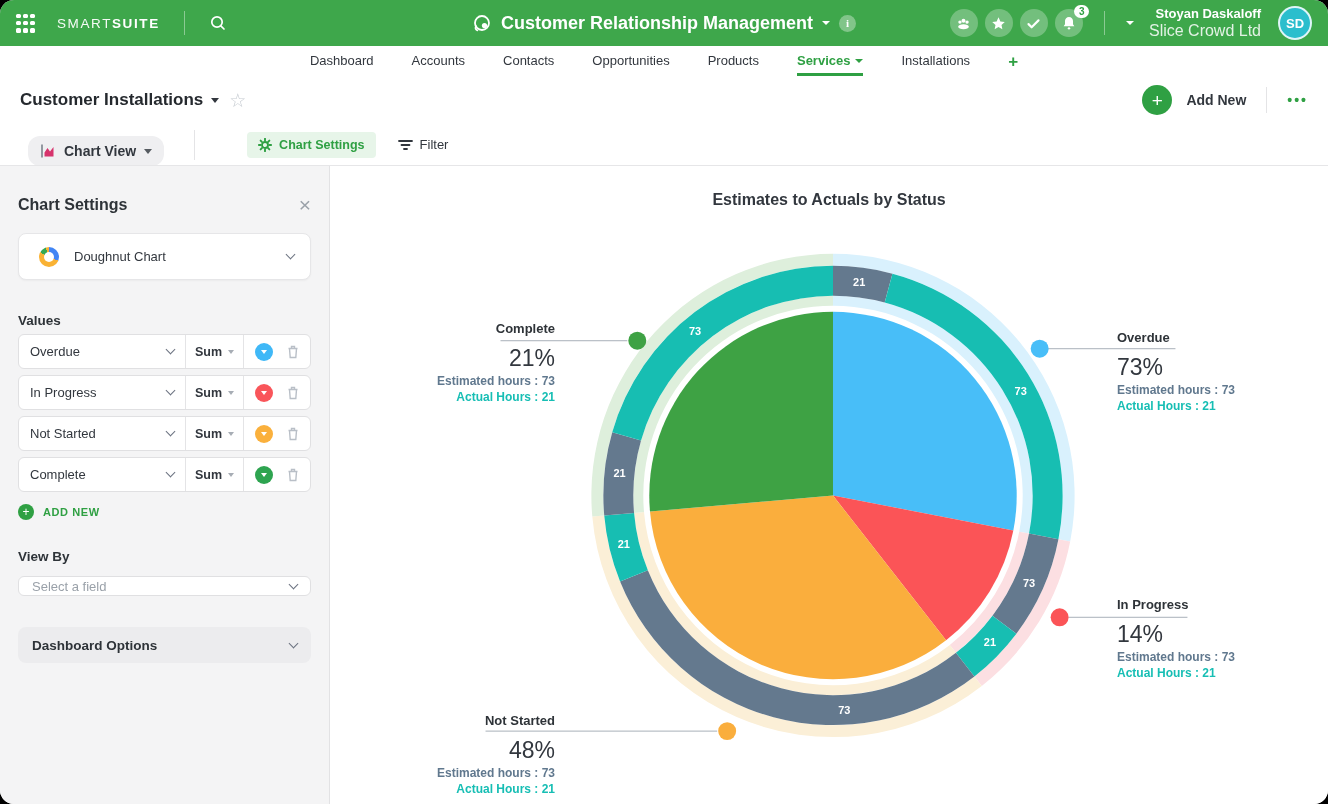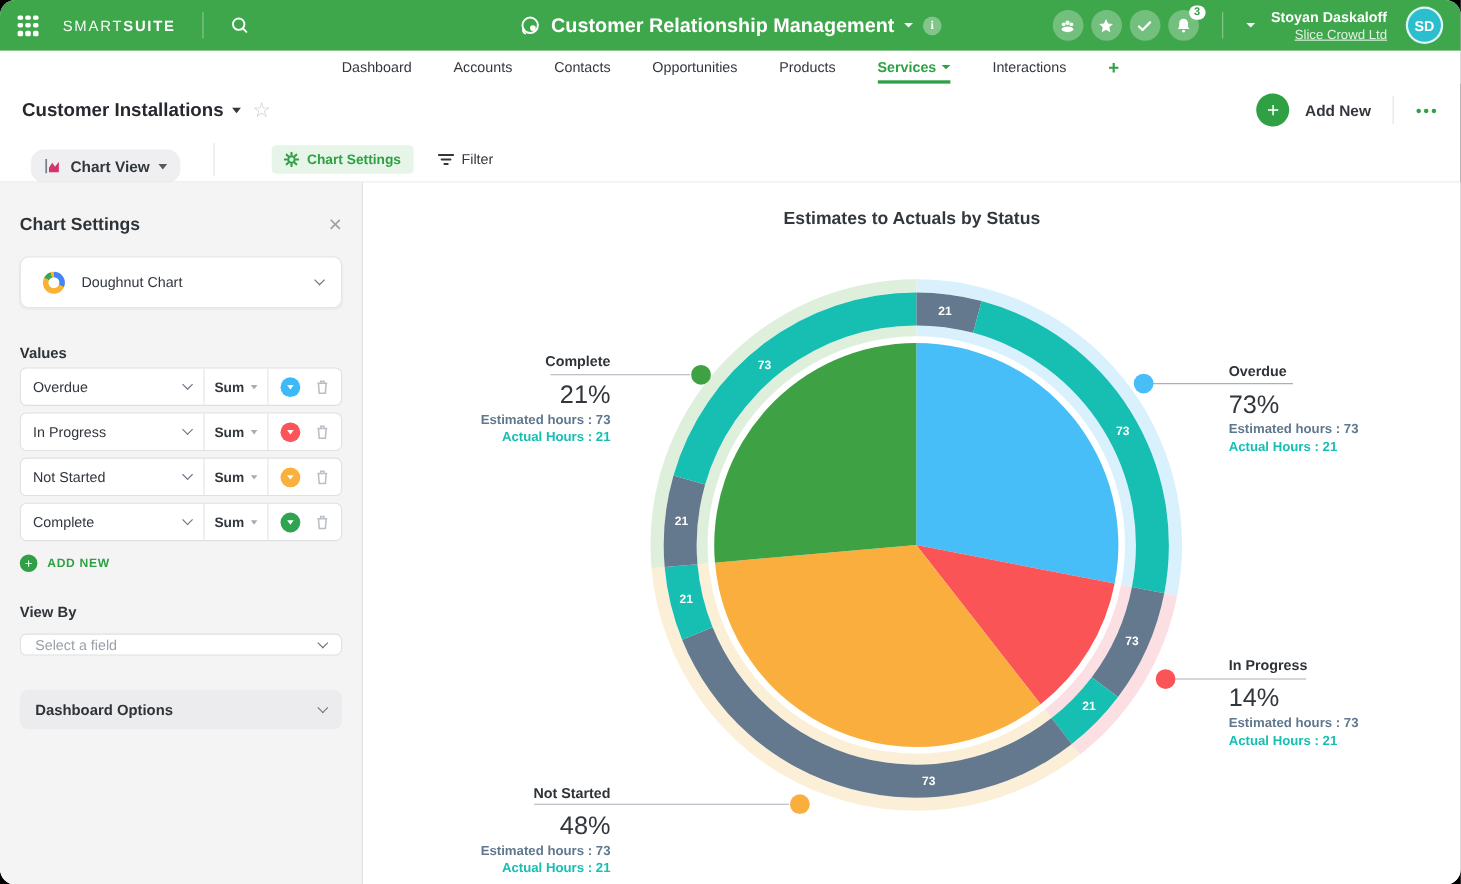--- a/index.html
+++ b/index.html
@@ -18,21 +18,21 @@
   .topbar-center { position:absolute; left:50%; transform:translateX(-50%); display:flex; align-items:center; gap:9px; color:#fff;justify-content:space-between; }
   .app-title { font-size:18px; font-weight:700; }
   .caret { width:0; height:0; border-left:4.5px solid transparent; border-right:4.5px solid transparent; border-top:5px solid currentColor; display:inline-block; }
   .caret.sm { border-left-width:4px; border-right-width:4px; border-top-width:4.5px; }
   .info-circle { width:17px; height:17px; border-radius:50%; background:rgba(255,255,255,.35); color:#fff; font-size:11px; font-weight:700; display:flex; align-items:center; justify-content:center; font-family:"Liberation Serif", serif; }
   .topbar-right { margin-left:auto; display:flex; align-items:center; gap:7px; }
   .circ { width:28px; height:28px; border-radius:50%; background:rgba(255,255,255,.28); display:flex; align-items:center; justify-content:center; position:relative; color:#fff; cursor:pointer; border:none; }
   .badge { position:absolute; top:-4px; right:-6px; background:#fff; color:#2FA043; font-size:10px; font-weight:700; border-radius:8px; padding:1px 4.5px; line-height:11px; }
   .user-block { text-align:right; line-height:1.2; margin:0 10px 0 8px; cursor:pointer; }
   .user-name { font-size:13px; font-weight:700; color:#fff; }
-  .user-company { font-size:12px; color:rgba(255,255,255,.85);text-decoration:underline; }
+  .user-company { font-size:16px; color:rgba(255,255,255,.85); }
   .avatar { width:34px; height:34px; border-radius:50%; background:#2BBECD; border:2px solid rgba(255,255,255,.85); color:#fff; font-size:13px; font-weight:700; display:flex; align-items:center; justify-content:center; cursor:pointer; }
 
   
   .tabbar { height:30px; display:flex; align-items:stretch; justify-content:center; gap:38px; background:#fff; flex:none; }
   .tab { display:flex; align-items:center; gap:5px; font-size:13px; color:#32373E; cursor:pointer; border-bottom:3px solid transparent; padding-top:2px; }
   .tab.active { color:#2FA043; font-weight:700; border-bottom-color:#2FA043; }
   .tab-add { color:#2FA043; font-size:17px; font-weight:700; display:flex; align-items:center; cursor:pointer; padding-top:2px; }
 
   
   .pagehead { height:48px; display:flex; align-items:center; padding:0 20px; flex:none; }
@@ -181,21 +181,21 @@
   <nav class="tabbar">
     <span class="tab">Dashboard</span>
     <span class="tab">Accounts</span>
     <span class="tab">Contacts</span>
     <span class="tab">Opportunities</span>
     <span class="tab">Products</span>
     <span class="tab active">
       <span>Services</span>
       <span class="caret sm"></span>
     </span>
-    <span class="tab">Interactions</span>
+    <span class="tab">Installations</span>
     <span class="tab-add">+</span>
   </nav>
 
   <div class="pagehead">
     <span class="page-title">Customer Installations</span>
     <span class="caret"></span>
     <span class="fav-star">☆</span>
     <div class="pagehead-right">
       <button class="addnew-circle">+</button>
       <span class="addnew-label">Add New</span>

